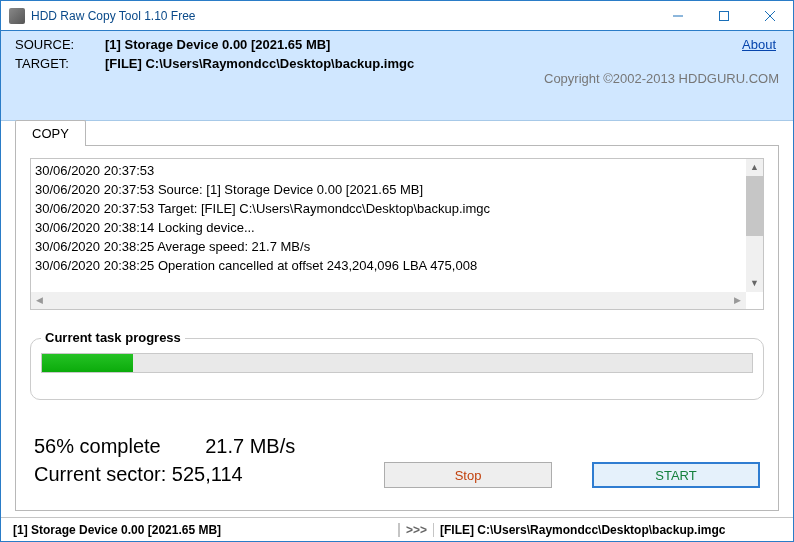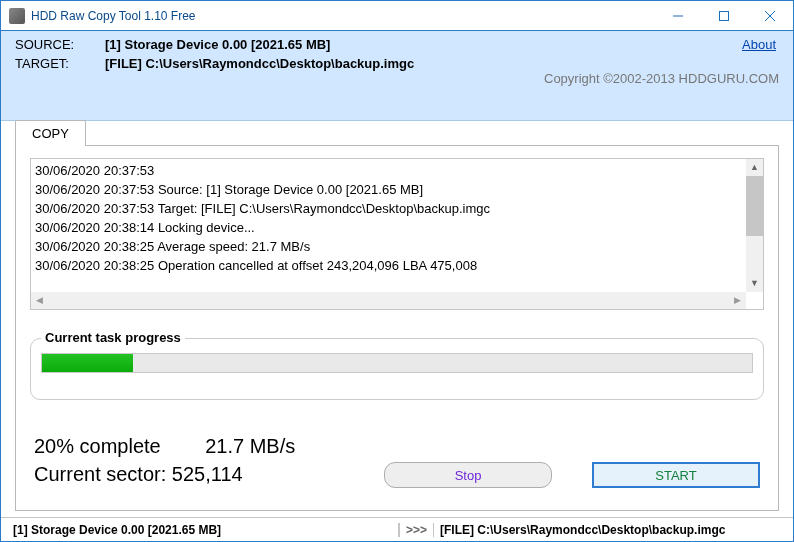--- a/index.html
+++ b/index.html
@@ -40,21 +40,21 @@
   
   .progress-group { border: 1px solid #ccc; border-radius: 10px; padding: 10px 10px 26px 10px; position: relative; font-weight: bold; }
   .progress-legend { position: absolute; top: -9px; left: 10px; background: #fff; padding: 0 4px; font-size: 13px; }
   .progress-track { height: 20px; background: #e9e9e9; border: 1px solid #c9c9c9; position: relative; margin-top:4px;}
   .progress-fill { background: linear-gradient(#25c225,#0bab0b); height:100%; width: 12.8%; }
   
   .stats { display: flex; align-items: flex-end; gap: 20px; padding: 4px 4px 0 4px; }
   .stats-left { font-size: 20px; line-height: 28px; font-family: "Segoe UI", sans-serif; }
   .buttons { margin-left: auto; display: flex; gap: 40px; align-items: center; }
   .btn { width: 168px; height: 26px; border: 1px solid #adadad; background: #eee; font-size: 13px; display:flex;align-items:center;justify-content:center; cursor: pointer; }
-  .btn.stop { color: #6d28d9; background: #eee; border-radius: 11px; }
+  .btn.stop { color: #c2410c; background: #eee; }
   .btn.start { border: 2px solid #2f7dd1; background: #e5f1fb; color: #15803d; }
   
   .statusbar { border-top: 1px solid #c5c5c5; height: 24px; display: flex; align-items: center; font-size: 12px; font-weight:bold; padding: 0 6px; gap: 0;}
   .statusbar .cell { padding: 0 6px; }
   .status-sep { color: #666; padding: 0 8px; border-left:1px solid #c5c5c5; border-right:1px solid #c5c5c5; }
   .statusbar .src{ width: 392px; border-right:1px solid #c5c5c5;}
 </style>
 </head>
 <body>
 
@@ -123,21 +123,21 @@
       <div class="progress-group">
         <div class="progress-legend">Current task progress</div>
         <div class="progress-track">
           <div class="progress-fill"></div>
         </div>
       </div>
 
       <div class="stats">
         <div class="stats-left">
           <div>
-            <span>20% complete</span>
+            <span>56% complete</span>
             &nbsp;&nbsp;&nbsp;&nbsp;&nbsp;&nbsp;
             <span>21.7 MB/s</span>
           </div>
           <div>Current sector: 525,114</div>
         </div>
         <div class="buttons">
           <div class="btn stop">Stop</div>
           <div class="btn start">START</div>
         </div>
       </div>

